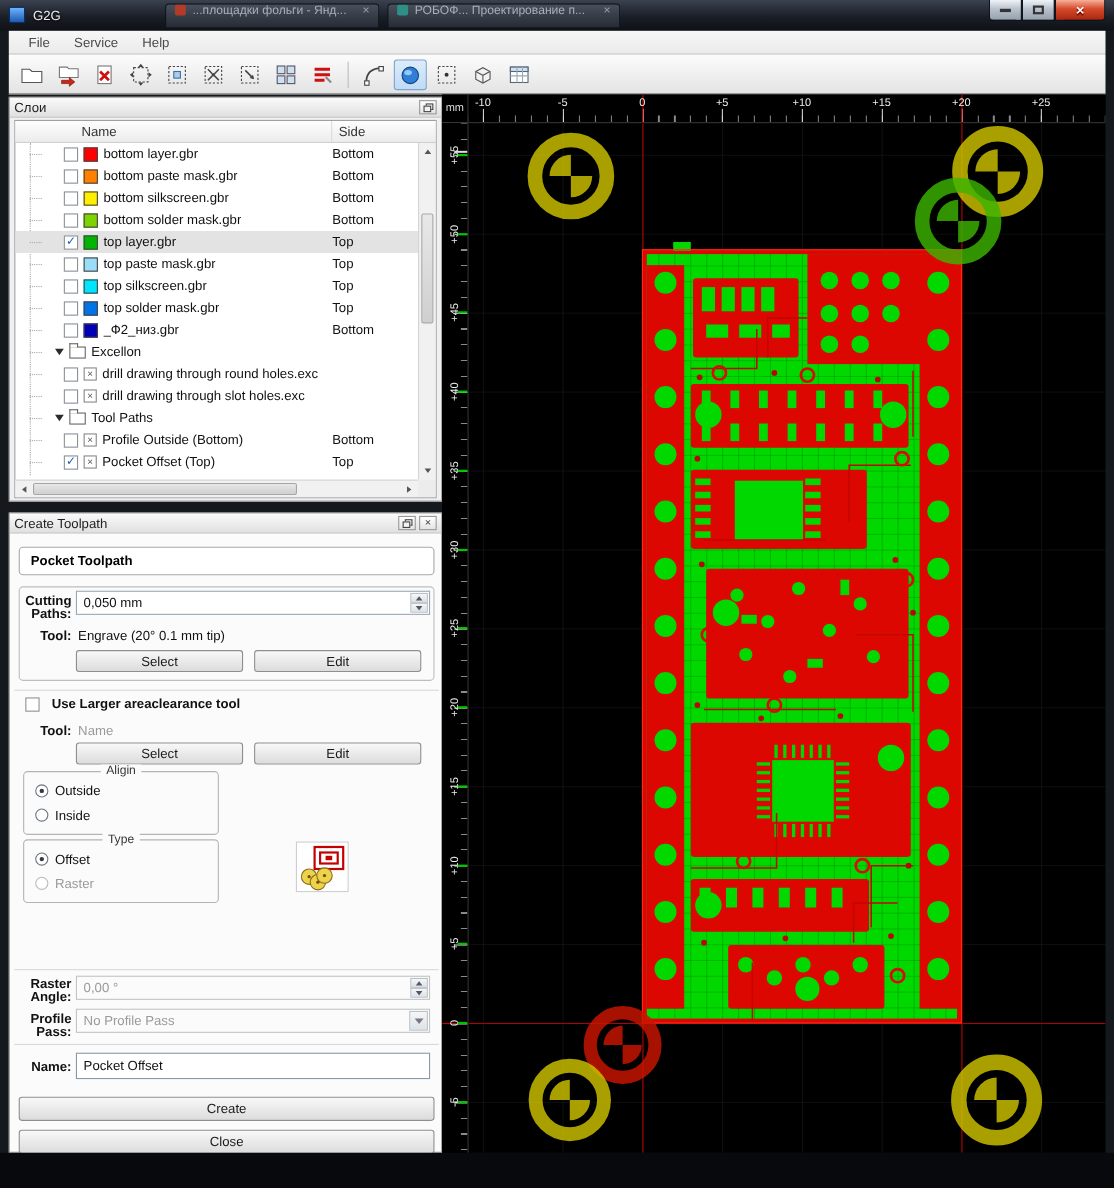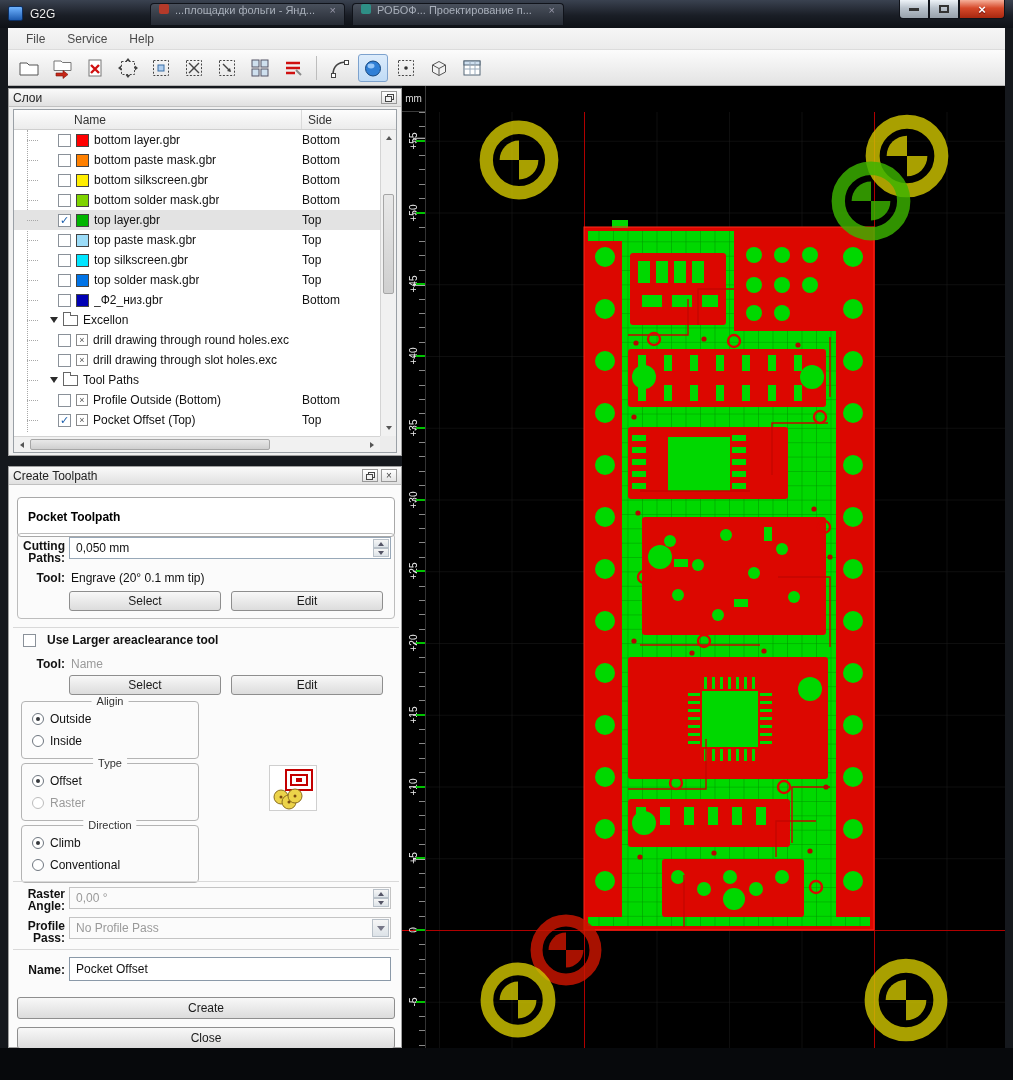--- a/index.html
+++ b/index.html
@@ -70,21 +70,21 @@
 .tri-r{width:0;height:0;border-top:3px solid transparent;border-bottom:3px solid transparent;border-left:4px solid #555}
 .scorner{position:absolute;right:0;bottom:0;width:16px;height:16px;background:#ececec}
 
 
 #tp-dock{top:466px;height:582px;background:#fbfbfb}
 .flabel{position:absolute;font-weight:bold;font-size:12px;text-align:right;width:50px;left:6px;color:#111}
 .fvalue{position:absolute;font-size:12px;color:#111}
 .gray{color:#9a9a9a}
 .hline{position:absolute;left:4px;width:386px;height:1px;background:#d9d9d9}
 .roundbox{position:absolute;border:1px solid #bdbdbd;border-radius:4px}
-.heading-box{position:absolute;left:8px;top:30px;width:378px;height:40px;border:1px solid #a8a8a8;border-radius:4px;background:#fff;display:flex;align-items:center;padding-left:10px;font-weight:bold;font-size:12px}
+.heading-box{position:absolute;left:8px;top:30px;width:378px;height:26px;border:1px solid #a8a8a8;border-radius:4px;background:#fff;display:flex;align-items:center;padding-left:10px;font-weight:bold;font-size:12px}
 .spinbox{position:absolute;height:22px;border:1px solid #98a8b8;background:#fff;font-size:12px;line-height:20px;padding-left:6px;color:#111}
 .spinbox.dis{color:#9a9a9a;border-color:#c4c4c4;background:#fbfbfb}
 .spin-ud{position:absolute;right:1px;top:1px;width:16px;height:18px;display:flex;flex-direction:column}
 .su,.sd{flex:1;background:linear-gradient(#f6f6f6,#dde3e8);border:1px solid #b9c1c9;display:flex;align-items:center;justify-content:center}
 .su::after{content:"";border-left:3px solid transparent;border-right:3px solid transparent;border-bottom:4px solid #556}
 .sd::after{content:"";border-left:3px solid transparent;border-right:3px solid transparent;border-top:4px solid #556}
 .ddbox{position:absolute;height:22px;border:1px solid #c4c4c4;background:#fbfbfb;font-size:12px;line-height:20px;padding-left:6px;color:#9a9a9a}
 .dd-btn{position:absolute;right:1px;top:1px;width:17px;height:18px;background:linear-gradient(#f6f6f6,#dde3e8);border:1px solid #b9c1c9;display:flex;align-items:center;justify-content:center}
 .dd-btn::after{content:"";border-left:4px solid transparent;border-right:4px solid transparent;border-top:5px solid #778}
 .inputbox{position:absolute;height:24px;border:1px solid #8a99a8;background:#fff;font-size:12px;line-height:22px;padding-left:6px;color:#111}
@@ -441,31 +441,20 @@
       <rect x="26" y="12" width="6" height="4" fill="#c40000"></rect>
       <circle cx="11" cy="31" r="7" fill="#ecd34a" stroke="#8a6d1f"></circle>
       <circle cx="19" cy="36" r="7" fill="#ecd34a" stroke="#8a6d1f"></circle>
       <circle cx="25" cy="30" r="7" fill="#ecd34a" stroke="#8a6d1f"></circle>
       <circle cx="11" cy="31" r="1.5" fill="#7a4a10"></circle>
         <circle cx="19" cy="36" r="1.5" fill="#7a4a10"></circle>
         <circle cx="25" cy="30" r="1.5" fill="#7a4a10"></circle>
     </svg>
   </div>
 
-  <div class="groupbox" style="top:358px">
-    <span class="gtitle">Direction</span>
-    <span class="radio-row" style="top:10px">
-        <span class="rd on"></span>
-        <span>Climb</span>
-      </span>
-    <span class="radio-row" style="top:32px">
-        <span class="rd"></span>
-        <span>Conventional</span>
-      </span>
-  </div>
 
   <div class="hline" style="top:414px"></div>
   <span class="flabel" style="top:420px">Raster</span>
   <span class="flabel" style="top:432px">Angle:</span>
   <div class="spinbox dis" style="left:60px;top:420px;width:322px">
     <span>0,00 °</span>
     <span class="spin-ud">
         <span class="su"></span>
         <span class="sd"></span>
       </span>
@@ -482,20 +471,34 @@
   <div class="inputbox" style="left:60px;top:490px;width:322px">
     <span>Pocket Offset</span>
   </div>
 
   <div class="pbtn" style="left:8px;top:560px;width:378px;height:22px;line-height:20px">Close</div>
   <div class="pbtn" style="left:8px;top:530px;width:378px;height:22px;line-height:20px">Create</div>
 </div>
 
 <div id="canvas">
   <div id="ruler-corner">mm</div>
+  <div id="h-ruler">
+    <div id="h-minor"></div>
+      <div id="h-major"></div>
+    <div class="hred" style="left:158px"></div>
+    <div class="hred" style="left:448px"></div>
+  <span class="htick" style="left: 13px;">-10</span>
+      <span class="htick" style="left: 85.5px;">-5</span>
+      <span class="htick" style="left: 158px;">0</span>
+      <span class="htick" style="left: 230.5px;">+5</span>
+      <span class="htick" style="left: 303px;">+10</span>
+      <span class="htick" style="left: 375.5px;">+15</span>
+      <span class="htick" style="left: 448px;">+20</span>
+      <span class="htick" style="left: 520.5px;">+25</span>
+    </div>
   <div id="v-ruler">
     <div id="v-minor"></div>
       <div id="v-major"></div>
     <div class="vred" style="top:818px"></div>
   <span class="vtick" style="top: 22.75px;">+55</span>
       <i class="vmark" style="top: 27.75px;"></i>
       <span class="vtick" style="top: 94.5px;">+50</span>
       <i class="vmark" style="top: 99.5px;"></i>
       <span class="vtick" style="top: 166.25px;">+45</span>
       <i class="vmark" style="top: 171.25px;"></i>

